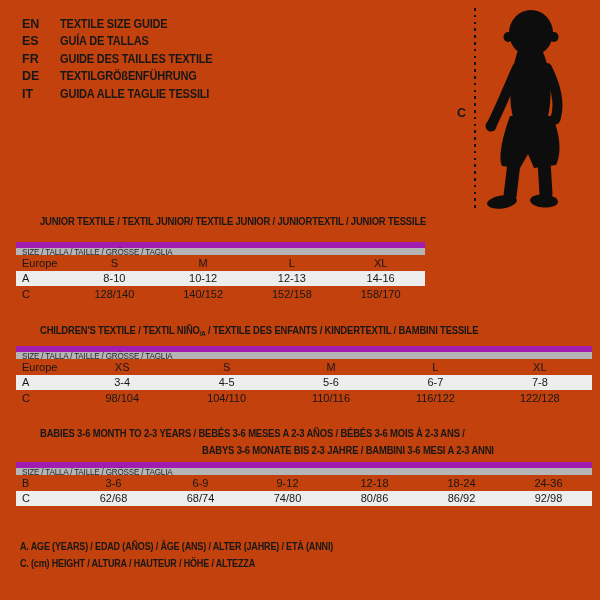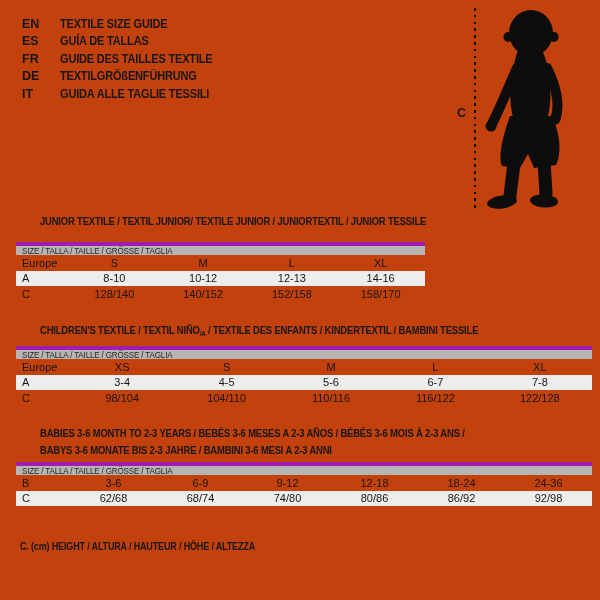--- a/index.html
+++ b/index.html
@@ -26,21 +26,21 @@
   }
   .baby-svg{position:absolute;left:484px;top:8px;}
 
   
   .sec-title{position:absolute;left:20px;font-size:11.5px;font-weight:700;line-height:14px;margin-left:20px;}
   .t-sub{font-size:7.5px;position:relative;bottom:-2px;}
 
   
   .size-table{position:absolute;left:16px;}
   .t-bar{
-    height:13px;box-sizing:border-box;border-top:4px solid #a21caf;background:#b5b5b5;
+    height:13px;box-sizing:border-box;border-top:6px solid #a21caf;background:#b5b5b5;
     display:flex;align-items:center;padding-left:6px;
     font-size:9.5px;font-weight:400;color:#262626;
   }
   .t-row{display:flex;height:15.5px;align-items:center;font-size:11px;font-weight:400;}
   .t-row.shaded{background:#ededed;}
   .cell{flex:1;text-align:center;}
   .cell.lab{flex:0 0 54px;text-align:left;padding-left:6px;box-sizing:border-box;}
 
   
   .notes{position:absolute;left:20px;top:537px;}
@@ -150,21 +150,21 @@
     <div class="t-row">
       <div class="cell lab">C</div>
       <div class="cell">98/104</div>
       <div class="cell">104/110</div>
       <div class="cell">110/116</div>
       <div class="cell">116/122</div>
       <div class="cell">122/128</div>
     </div>
   </div>
 
-  <div class="sec-title" style="top:425px;line-height:16.5px;">
+  <div class="sec-title" style="top:425px;line-height:16.5px;text-align:right;">
     <div><span class="sx82">BABIES 3-6 MONTH TO 2-3 YEARS / BEBÉS 3-6 MESES A 2-3 AÑOS / BÉBÉS 3-6 MOIS À 2-3 ANS /</span></div>
     <div><span class="sx82">BABYS 3-6 MONATE BIS 2-3 JAHRE / BAMBINI 3-6 MESI A 2-3 ANNI</span></div>
   </div>
 
   <div class="size-table" style="top:462px;width:576px;">
     <div class="t-bar">
       <span class="sx85">SIZE / TALLA / TAILLE / GRÖSSE / TAGLIA</span>
     </div>
     <div class="t-row">
       <div class="cell lab">B</div>
@@ -181,17 +181,20 @@
       <div class="cell">68/74</div>
       <div class="cell">74/80</div>
       <div class="cell">80/86</div>
       <div class="cell">86/92</div>
       <div class="cell">92/98</div>
     </div>
   </div>
 
   <div class="notes">
     <div class="note-line">
+      <span class="sx82">A. AGE (YEARS) / EDAD (AÑOS) / ÂGE (ANS) / ALTER (JAHRE) / ETÀ (ANNI)</span>
+    </div>
+    <div class="note-line">
       <span class="sx82">C. (cm) HEIGHT / ALTURA / HAUTEUR / HÖHE / ALTEZZA</span>
     </div>
   </div>
 
 </div>
 
 </body></html>

